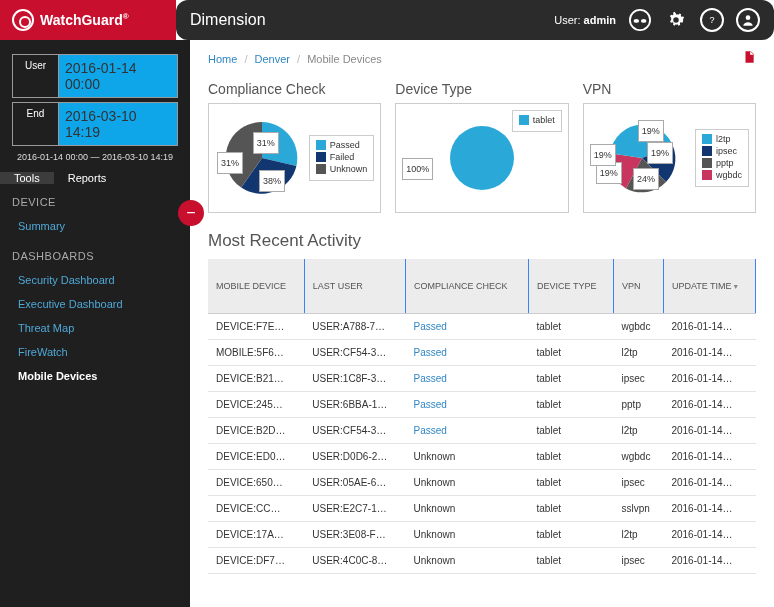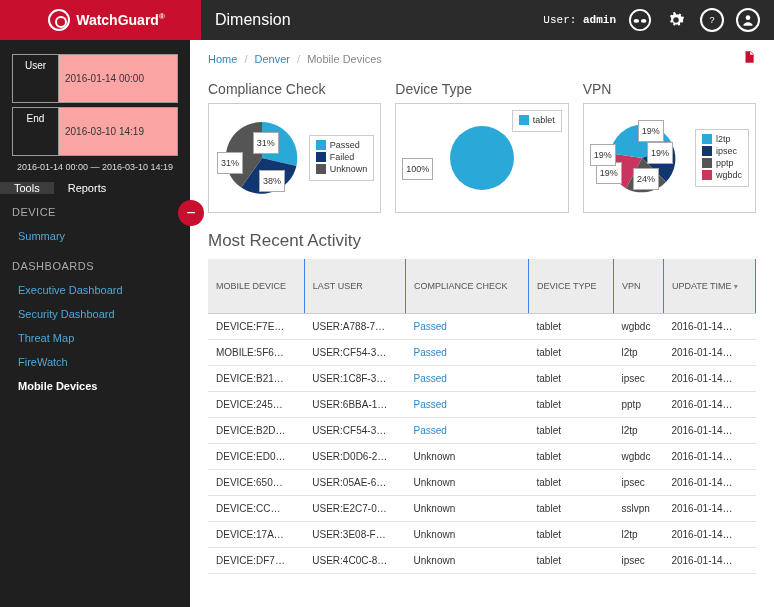--- a/index.html
+++ b/index.html
@@ -1,34 +1,34 @@
 <!DOCTYPE html>
 <html><head>
 <meta charset="utf-8">
 <style>
 * { margin:0; padding:0; box-sizing:border-box; }
 body { font-family: Arial, Helvetica, sans-serif; font-size:12px; background:#fff; color:#333; width:774px; height:607px; overflow:hidden; }
 .topbar { display:flex; height:40px; }
-.brand { width:201px; background:#c8102e; display:flex; align-items:center; padding-left:12px; color:#fff;justify-content:center; }
+.brand { width:176px; background:#c8102e; display:flex; align-items:center; padding-left:12px; color:#fff; }
 .brand-logo { width:22px; height:22px; border-radius:50%; border:2px solid #fff; position:relative; margin-right:6px; }
 .brand-logo::after { content:""; position:absolute; width:8px; height:8px; border-radius:50%; background:#c8102e; border:2px solid #fff; top:5px; left:5px; }
 .brand-text { font-weight:bold; font-size:14px; }
 .brand-text sup { font-size:8px; }
-.top-title { flex:1; background:#2b2b2b; display:flex; align-items:center; justify-content:space-between; padding:0 14px; color:#fff; }
+.top-title { flex:1; background:#2b2b2b; display:flex; align-items:center; justify-content:space-between; padding:0 14px; color:#fff;border-radius:12px; }
 .top-title h1 { font-size:16px; font-weight:normal; }
 .top-right { display:flex; align-items:center; gap:12px; }
-.top-right .user-label { font-size:11px;font-family:Liberation Mono, monospace; }
+.top-right .user-label { font-size:11px; }
 .top-icon { width:24px; height:24px; border:2px solid #fff; border-radius:50%; display:flex; align-items:center; justify-content:center; cursor:pointer; }
 .top-icon svg { fill:#fff; }
 .layout { display:flex; height:567px; }
 .sidebar { width:190px; background:#1f1f1f; color:#ccc; position:relative; }
 .date-box { margin:14px 12px 6px; }
 .date-row { display:flex; border:1px solid #999; margin-bottom:4px; background:#1f1f1f; }
 .date-row .lbl { width:46px; text-align:center; padding:5px 0; font-size:10px; color:#fff; border-right:1px solid #999; }
-.date-row .val { flex:1; background:#fca5a5; color:#333; padding:18px 6px; font-size:10px; }
+.date-row .val { flex:1; background:#0ea5e9; color:#333; padding:5px 6px; font-size:14px; }
 .range-text { text-align:center; font-size:9px; color:#ddd; margin-bottom:10px; }
 .tabs { display:flex; }
 .tabs .tab { flex:0 0 auto; padding:0 14px; font-size:11px; color:#fff; cursor:pointer; }
 .tabs .tab.active { background:#3c3c3c; }
 .collapse-btn { position:absolute; right:-14px; top:160px; width:26px; height:26px; border-radius:50%; background:#c8102e; color:#fff; display:flex; align-items:center; justify-content:center; font-size:16px; cursor:pointer; z-index:10; }
 .section-hdr { padding:12px 12px 6px; font-size:11px; color:#aaa; letter-spacing:0.5px; }
 .nav-item { padding:6px 18px; font-size:11px; color:#4fa8d8; cursor:pointer; }
 .nav-item.active { color:#fff; font-weight:bold; }
 .main { flex:1; background:#fff; overflow:auto; padding:10px 18px 18px; }
 .crumb-row { display:flex; justify-content:space-between; align-items:center; margin-bottom:14px; }
@@ -114,22 +114,22 @@
         <span>−</span>
       </div>
 
     <div class="section-hdr">DEVICE</div>
     <div id="device-nav">
         <div class="nav-item">Summary</div>
       </div>
 
     <div class="section-hdr">DASHBOARDS</div>
     <div id="dashboard-nav">
+        <div class="nav-item">Security Dashboard</div>
         <div class="nav-item">Executive Dashboard</div>
-        <div class="nav-item">Security Dashboard</div>
         <div class="nav-item">Threat Map</div>
         <div class="nav-item">FireWatch</div>
         <div class="nav-item active">Mobile Devices</div>
       </div>
   </div>
 
   <div class="main">
     <div class="crumb-row">
       <div class="breadcrumb">
         <a href="#">Home</a>
@@ -298,21 +298,21 @@
           <tr>
             <td>DEVICE:650…</td>
             <td>USER:05AE-6…</td>
             <td>Unknown</td>
             <td>tablet</td>
             <td>ipsec</td>
             <td>2016-01-14…</td>
           </tr>
           <tr>
             <td>DEVICE:CC…</td>
-            <td>USER:E2C7-0…</td>
+            <td>USER:E2C7-1…</td>
             <td>Unknown</td>
             <td>tablet</td>
             <td>sslvpn</td>
             <td>2016-01-14…</td>
           </tr>
           <tr>
             <td>DEVICE:17A…</td>
             <td>USER:3E08-F…</td>
             <td>Unknown</td>
             <td>tablet</td>

